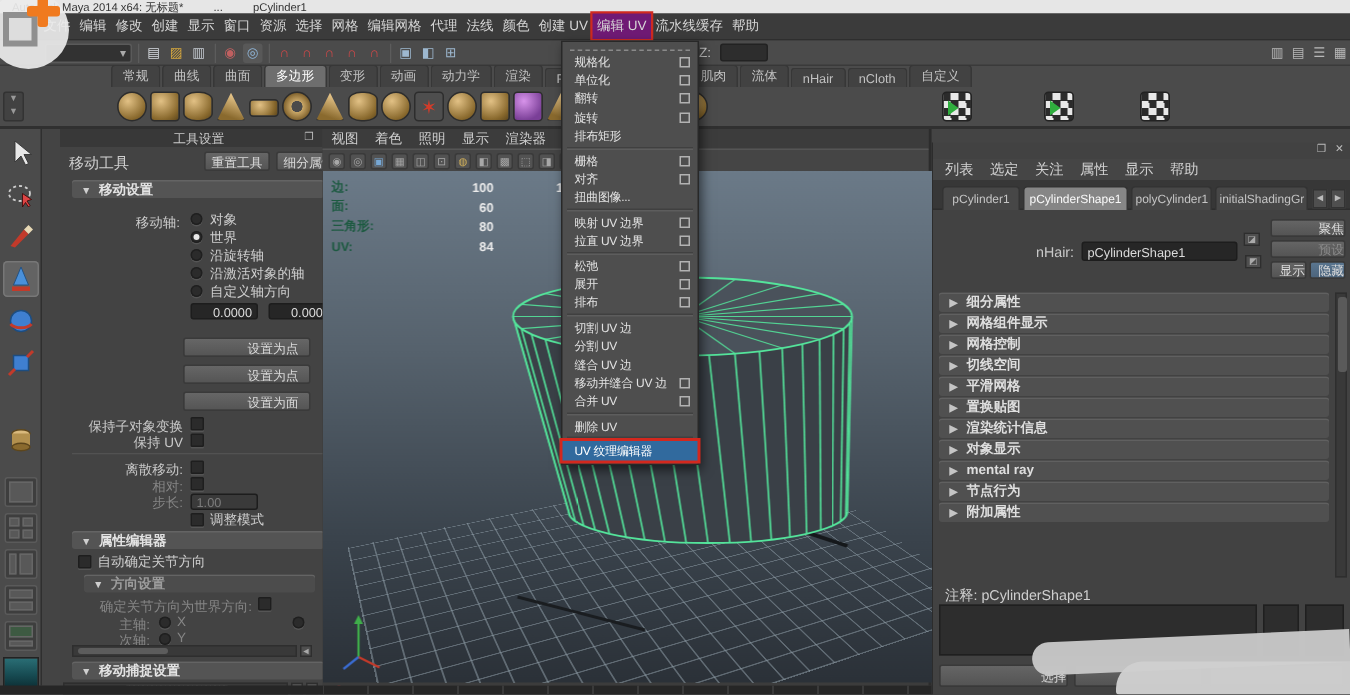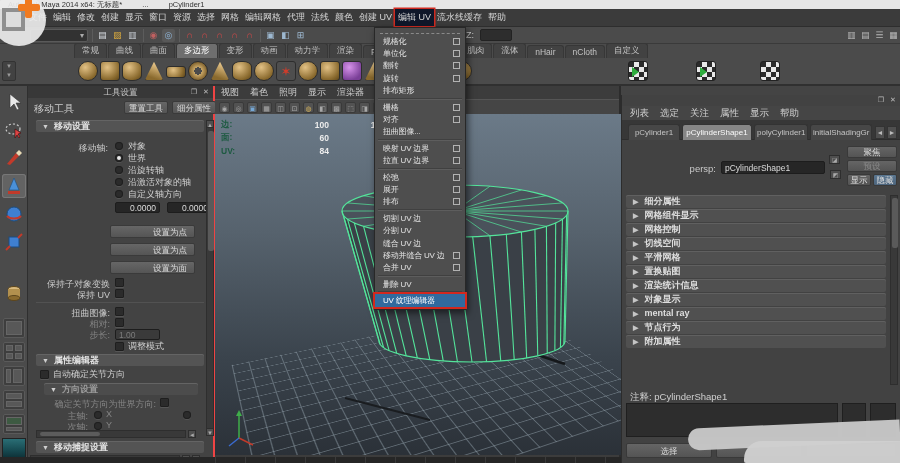--- a/index.html
+++ b/index.html
@@ -5,21 +5,21 @@
 *{margin:0;padding:0;box-sizing:border-box}
 html,body{width:900px;height:463px;overflow:hidden}
 body{position:relative;font-family:"Liberation Sans",sans-serif;background:#444;color:#ccc;-webkit-font-smoothing:antialiased}
 .abs{position:absolute}
 
 .titlebar{left:0;top:0;width:900px;height:9px;background:#e6e6e6;color:#333;font-size:7.5px;line-height:9px;padding-left:8px;white-space:nowrap}
 .titlebar span{margin-right:18px}
 
 .menubar{left:0;top:9px;width:900px;height:18px;background:#3b3b3b;display:flex;align-items:center;padding-left:26px;border-bottom:1px solid #2e2e2e}
 .mb-item{font-size:9px;color:#d6d6d6;padding:2px 3px;white-space:nowrap;cursor:default}
-.mb-item.hl{box-shadow:0 0 0 1.5px #cf2a20;background:#0f172a}
+.mb-item.hl{box-shadow:0 0 0 1.5px #cf2a20;background:#701a75}
 
 .statusline{left:0;top:27px;width:900px;height:17px;background:#4b4b4b;border-bottom:1px solid #3a3a3a;display:flex;align-items:center}
 .menuset{position:absolute;left:30px;top:2px;width:58px;height:13px;background:#323232;border:1px solid #5a5a5a;border-radius:2px;color:#aaa;font-size:8px;text-align:right;line-height:12px;padding-right:3px}
 .sl-sep{position:absolute;top:2px;width:1px;height:13px;background:#3a3a3a;border-right:1px solid #5c5c5c}
 .sl-ic{position:absolute;top:2px;width:13px;height:13px;border-radius:2px;font-size:9px;line-height:13px;text-align:center}
 .zlab{position:absolute;left:466px;top:3px;font-size:9px;color:#ccc}
 .zfield{position:absolute;left:480px;top:2px;width:32px;height:12px;background:#2d2d2d;border:1px solid #222;border-radius:2px}
 
 .shelftabs{left:0;top:44px;width:900px;height:14px;background:#4b4b4b;display:flex;align-items:flex-end;padding-left:74px}
 .sh-tab{font-size:8.5px;color:#c2c2c2;background:#424242;border:1px solid #373737;border-bottom:none;padding:1px 7px;margin-right:1px;border-radius:3px 3px 0 0;white-space:nowrap}
@@ -38,21 +38,21 @@
 .shicon.checker i{position:absolute;left:3px;top:5px;width:0;height:0;border-left:7px solid #2fae3e;border-top:5px solid transparent;border-bottom:5px solid transparent}
 
 .toolbox{left:0;top:86px;width:28px;height:371px;background:#4b4b4b;border-right:1px solid #2f2f2f}
 .tb-ic{position:absolute;left:2px;width:24px;height:24px;border-radius:3px;text-align:center}
 .tb-ic.active{background:#636363;box-shadow:inset 0 0 0 1px #777}
 .tb-ic svg{width:20px;height:20px;margin-top:2px}
 .layoutbox{position:absolute;left:3px;width:22px;height:20px;background:#3e3e3e;border:1px solid #5a5a5a;border-radius:2px}
 .layoutbox i{position:absolute;background:#585858;border:1px solid #666}
 .persp-thumb{position:absolute;left:2px;width:24px;height:22px;border:1px solid #222;background:linear-gradient(180deg,#2a6e75 0%,#174b52 55%,#0c2d33 100%)}
 
-.toolsettings{left:28px;top:86px;width:187px;height:371px;background:#434343;border-right:2px solid #ef4444;font-size:9px}
+.toolsettings{left:40px;top:86px;width:187px;height:371px;background:#434343;border-right:2px solid #ef4444;font-size:9px}
 .ts-head{position:absolute;left:0;top:0;width:100%;height:12px;background:#383838;color:#c9c9c9;font-size:8.5px;text-align:center;line-height:12px}
 .ts-winbtn{position:absolute;top:1px;width:10px;height:10px;color:#bbb;font-size:7px;line-height:10px;text-align:center}
 .ts-row{position:absolute;color:#cfcfcf;white-space:nowrap}
 .ts-btn{position:absolute;background:linear-gradient(#666,#555);border:1px solid #3a3a3a;border-radius:2px;color:#dadada;font-size:8.5px;text-align:center}
 .secbar{position:absolute;left:8px;width:168px;height:12px;background:#545454;border-radius:2px;color:#e3e3e3;font-size:9px;font-weight:bold;line-height:12px;padding-left:6px;box-shadow:inset 0 1px 0 #646464}
 .secbar .tri{color:#cfcfcf;font-size:7px;margin-right:5px}
 .secbar.sub{left:16px;width:154px;background:#4c4c4c;color:#9c9c9c}
 .rlabel{position:absolute;text-align:right;color:#c9c9c9}
 .rlabel.dim,.dim{color:#858585}
 .rad{position:absolute;width:8px;height:8px;border-radius:50%;background:#2b2b2b;box-shadow:inset 0 0 0 1px #1f1f1f,0 1px 0 #555}
@@ -90,21 +90,21 @@
 .msep{height:0;border-top:1px solid #404040;border-bottom:1px solid #5d5d5d;margin:1px 3px}
 
 .attred{left:621px;top:95px;width:279px;height:368px;background:#424242;border-left:1px solid #2c2c2c;font-size:9px}
 .ae-head{position:absolute;left:0;top:0;width:100%;height:11px;background:#3a3a3a;color:#cfcfcf;font-size:8.5px;line-height:11px;text-align:center}
 .ae-menu{position:absolute;left:0;top:11px;width:100%;height:14px;display:flex;gap:11px;padding-left:8px;align-items:center;background:#454545}
 .ae-menu span{font-size:9.5px;color:#d2d2d2}
 .ae-tabs{position:absolute;left:0;top:25px;width:100%;height:20px;background:#373737;border-bottom:1px solid #2d2d2d}
 .ae-tab{position:absolute;top:4px;height:16px;background:#474747;border:1px solid #333;border-bottom:none;border-radius:3px 3px 0 0;font-size:8px;color:#c5c5c5;line-height:15px;text-align:center;overflow:hidden;white-space:nowrap;padding:0 2px}
 .ae-tab.active{background:#868686;color:#fafafa}
 .ae-arrow{position:absolute;top:6px;width:10px;height:13px;background:#4f4f4f;border:1px solid #333;color:#bbb;font-size:7px;line-height:12px;text-align:center}
-.ae-btn{position:absolute;background:linear-gradient(#656565,#545454);border:1px solid #393939;border-radius:2px;color:#dcdcdc;font-size:8.5px;text-align:center}
+.ae-btn{position:absolute;background:linear-gradient(#656565,#545454);border:1px solid #393939;border-radius:2px;color:#dcdcdc;font-size:8.5px;text-align:right}
 .ae-btn.dim{color:#8a8a8a}
 .aesec{position:absolute;left:4px;width:260px;height:12.5px;background:#505050;border-radius:2px;box-shadow:inset 0 1px 0 #606060;color:#dedede;font-size:9px;line-height:12.5px;padding-left:7px;font-weight:bold}
 .aesec .tri{font-size:7px;color:#c5c5c5;margin-right:6px}
 .notesbox{position:absolute;background:#2d2d2d;border:1px solid #1f1f1f}
 .wedgeA{left:688px;top:424px;width:212px;height:22px;background:#c7c7c7;border-radius:12px 0 0 12px;transform:rotate(-2.5deg);z-index:60;opacity:.97}
 .wedgeB{left:744px;top:441px;width:156px;height:22px;background:#d0d0d0;border-radius:18px 0 0 2px;z-index:60;opacity:.97}
 
 .bstrip{left:0;top:457px;width:621px;height:6px;background:#262626}
 .bticks{position:absolute;left:215px;top:0;width:406px;height:6px;background:repeating-linear-gradient(90deg,#3a3a3a 0 1px,transparent 1px 30px)}
 
@@ -299,21 +299,21 @@
   <div class="ts-btn" style="left:82px;top:157px;width:85px;height:13px;line-height:12px;text-align:right;padding-right:7px">设置为点</div>
   <div class="ts-btn" style="left:82px;top:175px;width:85px;height:13px;line-height:12px;text-align:right;padding-right:7px">设置为面</div>
 
   <div class="rlabel" style="left:10px;top:192px;width:72px">保持子对象变换</div>
   <div class="chk" style="left:87px;top:192px"></div>
   <div class="rlabel" style="left:10px;top:203px;width:72px">保持 UV</div>
   <div class="chk" style="left:87px;top:203px"></div>
 
   <div class="tsdivider" style="top:216px"></div>
 
-  <div class="rlabel" style="left:10px;top:221px;width:72px">扭曲图像:</div>
+  <div class="rlabel" style="left:10px;top:221px;width:72px">离散移动:</div>
   <div class="chk" style="left:87px;top:221px"></div>
   <div class="rlabel dim" style="left:10px;top:232px;width:72px">相对:</div>
   <div class="chk" style="left:87px;top:232px"></div>
   <div class="rlabel dim" style="left:10px;top:243px;width:72px">步长:</div>
   <div class="tfield dimf" style="left:87px;top:243px;width:45px;text-align:left">1.00</div>
 
   <div class="chk" style="left:87px;top:256px"></div>
   <div class="ts-row" style="left:100px;top:254px">调整模式</div>
 
   <div class="secbar" style="top:268px"><span class="tri">▼</span><span>属性编辑器</span></div>
@@ -430,20 +430,25 @@
           <span class="hl">边:</span>
           <span class="hv1">100</span>
           <span class="hv2">100</span>
         </div>
       <div class="hrow">
           <span class="hl">面:</span>
           <span class="hv1">60</span>
           <span class="hv2">60</span>
         </div>
       <div class="hrow">
+          <span class="hl">三角形:</span>
+          <span class="hv1">80</span>
+          <span class="hv2">80</span>
+        </div>
+      <div class="hrow">
           <span class="hl">UV:</span>
           <span class="hv1">84</span>
           <span class="hv2">84</span>
         </div>
     </div>
     <svg class="axis" width="36" height="44">
       <line x1="16" y1="32" x2="16" y2="8" stroke="#3fae4a" stroke-width="1.5"></line>
         <path d="M16 4 L13 10 L19 10 Z" fill="#3fae4a"></path>
       <line x1="16" y1="32" x2="30" y2="39" stroke="#c23a2a" stroke-width="1.5"></line>
       <line x1="16" y1="32" x2="6" y2="40" stroke="#3a6bd0" stroke-width="1.5"></line>
@@ -467,21 +472,21 @@
     <div class="ae-tab active" style="left:60px;width:70px">pCylinderShape1</div>
     <div class="ae-tab" style="left:132px;width:54px">polyCylinder1</div>
     <div class="ae-tab" style="left:188px;width:62px">initialShadingGr</div>
     <div class="ae-arrow" style="left:253px">◄</div>
     <div class="ae-arrow" style="left:265px">►</div>
   </div>
   <div class="ae-btn" style="left:225px;top:51px;width:50px;height:12px;line-height:11px">聚焦</div>
   <div class="ae-btn dim" style="left:225px;top:65px;width:50px;height:12px;line-height:11px">预设</div>
   <div class="ae-btn" style="left:225px;top:79px;width:24px;height:12px;line-height:11px">显示</div>
   <div class="ae-btn" style="left:251px;top:79px;width:24px;height:12px;line-height:11px;background:linear-gradient(#5a7690,#4c647c)">隐藏</div>
-  <div class="rlabel" style="left:38px;top:68px;width:56px;font-size:9.5px">persp:</div>
+  <div class="rlabel" style="left:38px;top:68px;width:56px;font-size:9.5px">nHair:</div>
   <div class="tfield" style="left:99px;top:66px;width:104px;height:13px;text-align:left;line-height:12px">pCylinderShape1</div>
   <div class="sbarrow" style="left:207px;top:60px;width:11px;height:9px">◪</div>
   <div class="sbarrow" style="left:208px;top:75px;width:11px;height:9px">◩</div>
 
   <div class="aesec" style="top:100px"><span class="tri">▶</span><span>细分属性</span></div>
   <div class="aesec" style="top:114px"><span class="tri">▶</span><span>网格组件显示</span></div>
   <div class="aesec" style="top:128px"><span class="tri">▶</span><span>网格控制</span></div>
   <div class="aesec" style="top:142px"><span class="tri">▶</span><span>切线空间</span></div>
   <div class="aesec" style="top:156px"><span class="tri">▶</span><span>平滑网格</span></div>
   <div class="aesec" style="top:170px"><span class="tri">▶</span><span>置换贴图</span></div>

